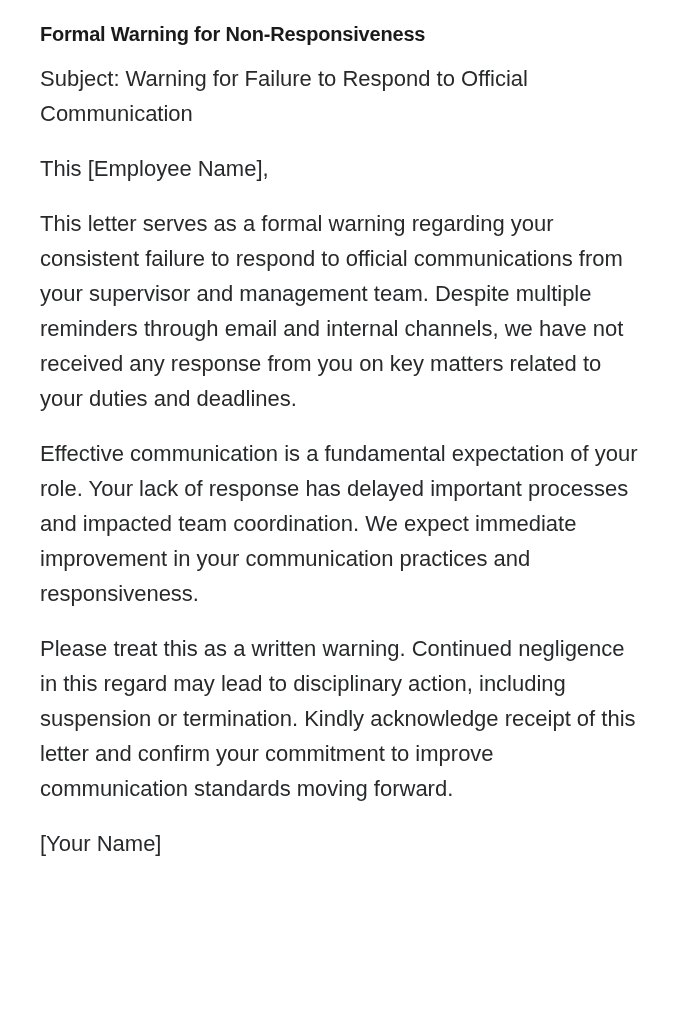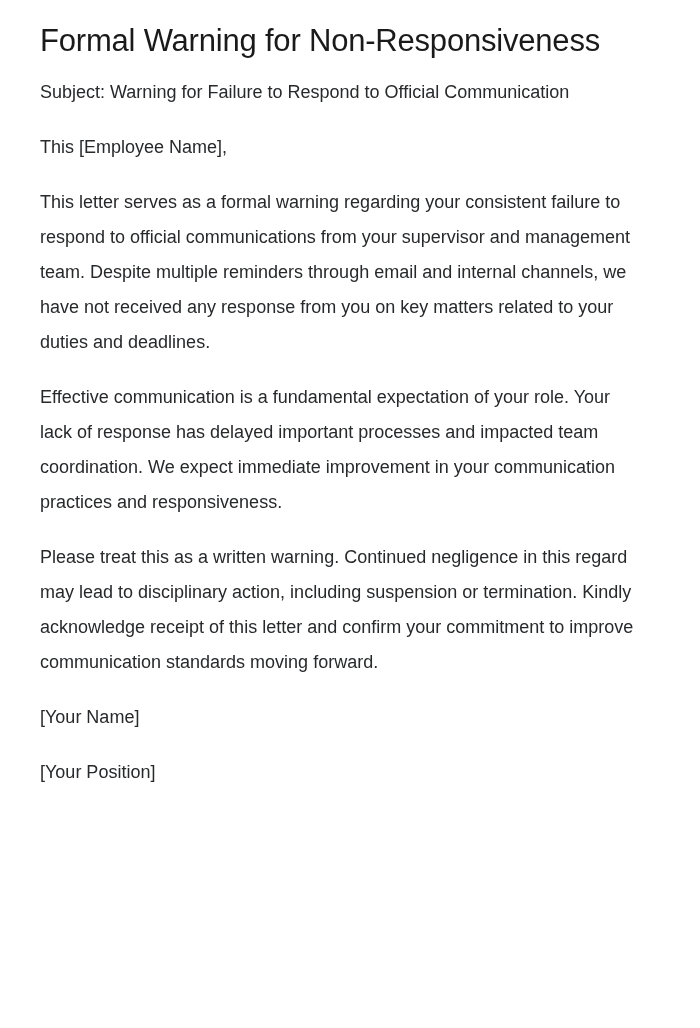--- a/index.html
+++ b/index.html
@@ -16,33 +16,33 @@
   }
   .page {
     width: 700px;
     min-height: 1028px;
     box-sizing: border-box;
     padding: 22px 60px 20px 40px;
     background: #ffffff;
   }
   .doc-title {
     font-family: "Liberation Sans", sans-serif;
-    font-size: 31px;
-    font-weight: normal;
+    font-size: 20px;
+    font-weight: bold;
     line-height: 1.25;
     color: #1a1a1a;
     letter-spacing: -0.2px;
     margin: 0 0 14px 0;
   }
   .doc-body {
     width: 600px;
   }
   .para {
     font-family: "Liberation Sans", sans-serif;
-    font-size: 18px;
+    font-size: 22px;
     font-weight: normal;
     line-height: 35px;
     color: #27292b;
     margin: 0 0 20px 0;
     text-align: left;
     word-spacing: 0px;
   }
   .para:last-child {
     margin-bottom: 0;
   }
@@ -62,16 +62,15 @@
 
     <p class="para">This letter serves as a formal warning regarding your consistent failure to respond to official communications from your supervisor and management team. Despite multiple reminders through email and internal channels, we have not received any response from you on key matters related to your duties and deadlines.</p>
 
     <p class="para">Effective communication is a fundamental expectation of your role. Your lack of response has delayed important processes and impacted team coordination. We expect immediate improvement in your communication practices and responsiveness.</p>
 
     <p class="para">Please treat this as a written warning. Continued negligence in this regard may lead to disciplinary action, including suspension or termination. Kindly acknowledge receipt of this letter and confirm your commitment to improve communication standards moving forward.</p>
 
 
     <p class="para">[Your Name]</p>
 
-    <p class="para">[Your Position]</p>
 
   </div>
 </div>
 
 </body></html>

